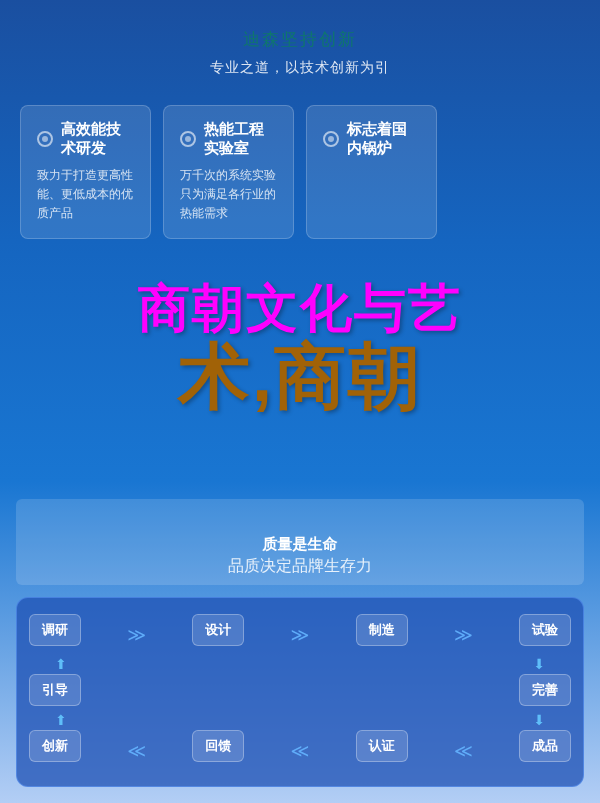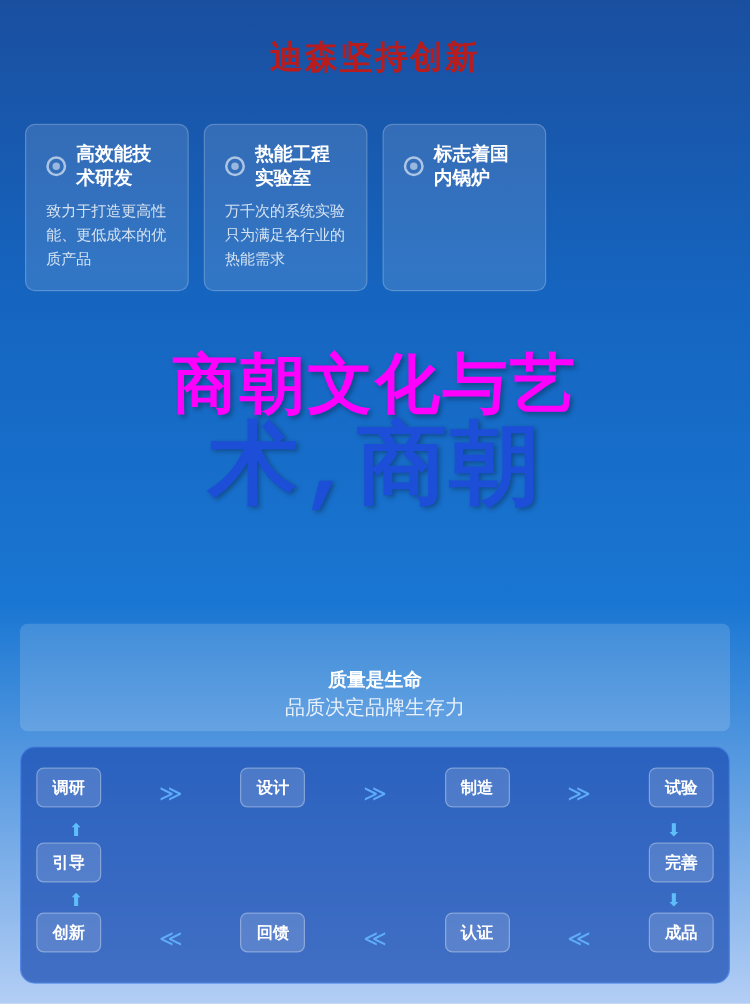--- a/index.html
+++ b/index.html
@@ -11,23 +11,23 @@
       background: linear-gradient(180deg, #1a4fa0 0%, #1565c0 30%, #1976d2 60%, #b3cef5 100%);
       position: relative;
     }
 
     
     .header-section {
       text-align: center;
       padding: 28px 20px 16px;
     }
     .main-title {
-      font-size: 26px;
-      font-weight: bold;
-      color: #b91c1c;
+      font-size: 17px;
+      font-weight: normal;
+      color: #0f766e;
       letter-spacing: 2px;
       margin-bottom: 8px;
     }
     .sub-title {
       font-size: 14px;
       color: rgba(255,255,255,0.85);
       letter-spacing: 1px;
     }
 
     
@@ -92,25 +92,24 @@
       font-size: 52px;
       font-weight: 900;
       color: #ff00ff;
       line-height: 1.1;
       text-shadow: 2px 2px 4px rgba(0,0,0,0.3);
       letter-spacing: 2px;
     }
     .overlay-line2 {
       font-size: 72px;
       font-weight: 900;
-      color: #1d4ed8;
+      color: #a16207;
       line-height: 1.1;
       text-shadow: 2px 2px 4px rgba(0,0,0,0.3);
       letter-spacing: 2px;
-      font-family: Liberation Mono, monospace;
     }
 
     
     .process-section {
       position: absolute;
       bottom: 0;
       left: 0;
       right: 0;
       padding: 0 16px 16px;
     }
@@ -181,20 +180,21 @@
     .connector-down {
       color: rgba(100,200,255,0.9);
       font-size: 14px;
     }
   </style>
 </head>
 <body>
 
 <div class="header-section">
   <div class="main-title">迪森坚持创新</div>
+  <div class="sub-title">专业之道，以技术创新为引</div>
 </div>
 
 <div class="cards-grid">
   <div class="card">
     <div class="card-header">
       <div class="card-dot"></div>
       <div class="card-title">高效能技术研发</div>
     </div>
     <div class="card-desc">致力于打造更高性能、更低成本的优质产品</div>
   </div>

